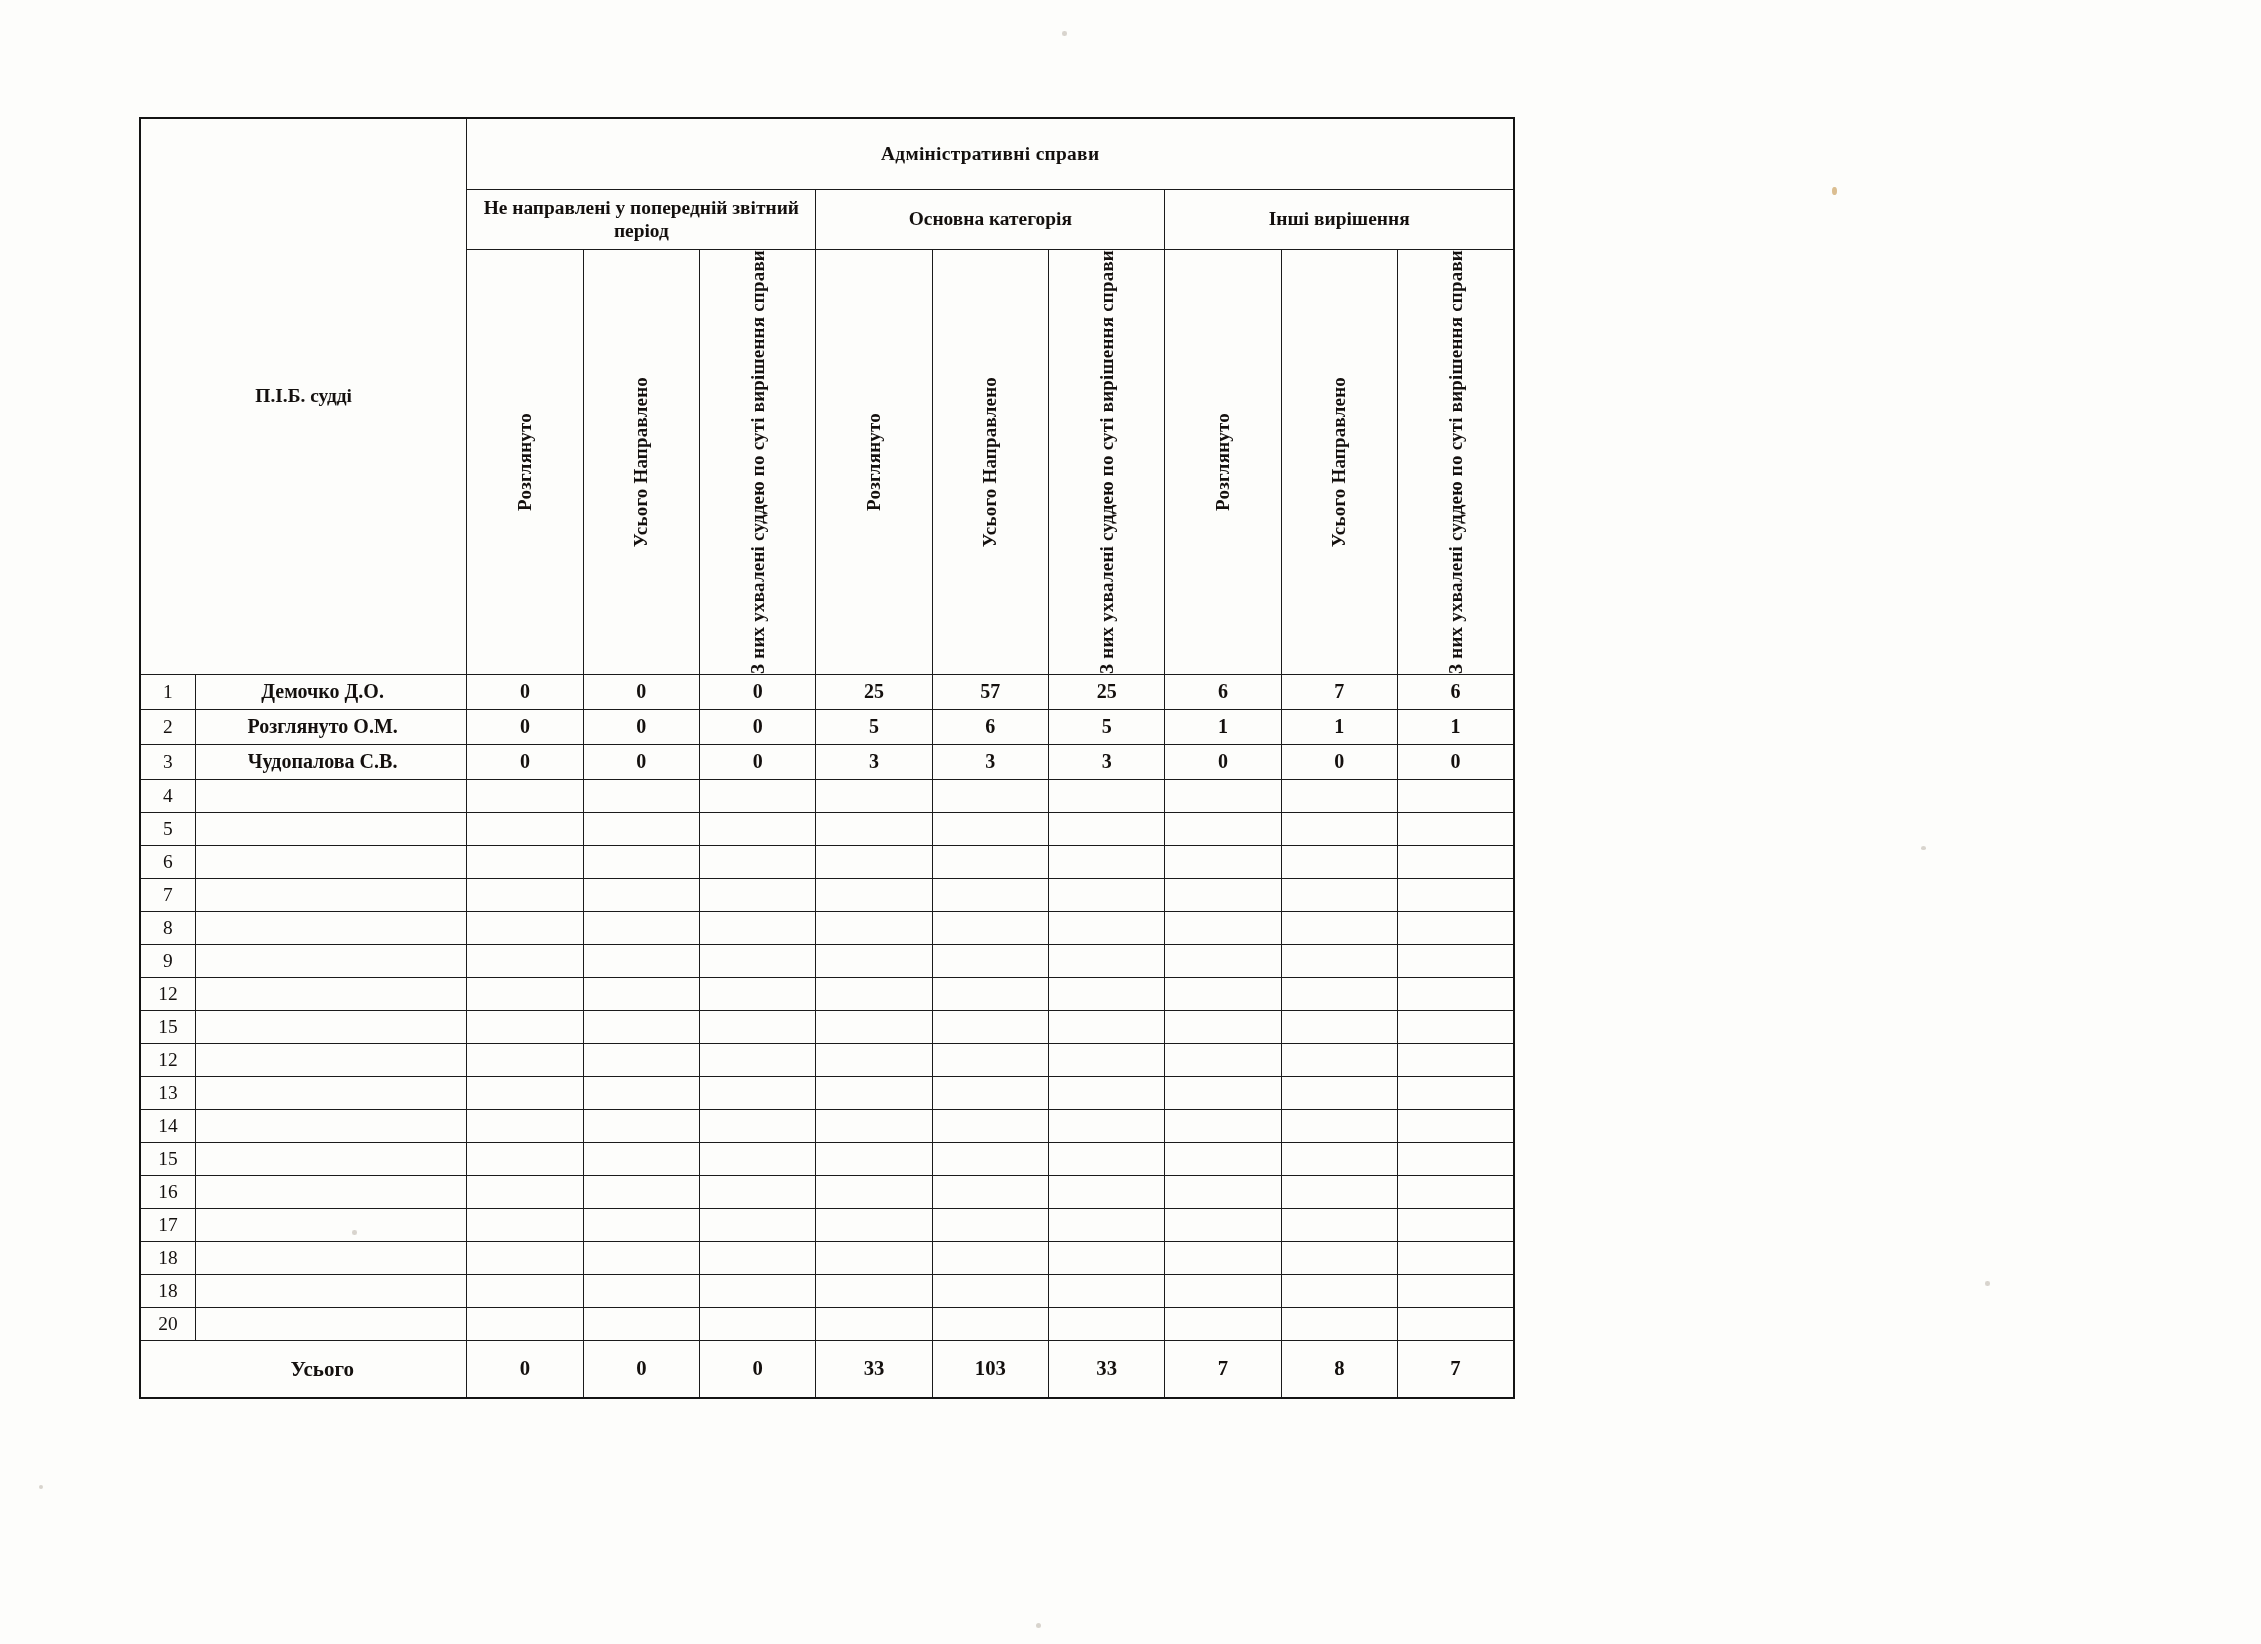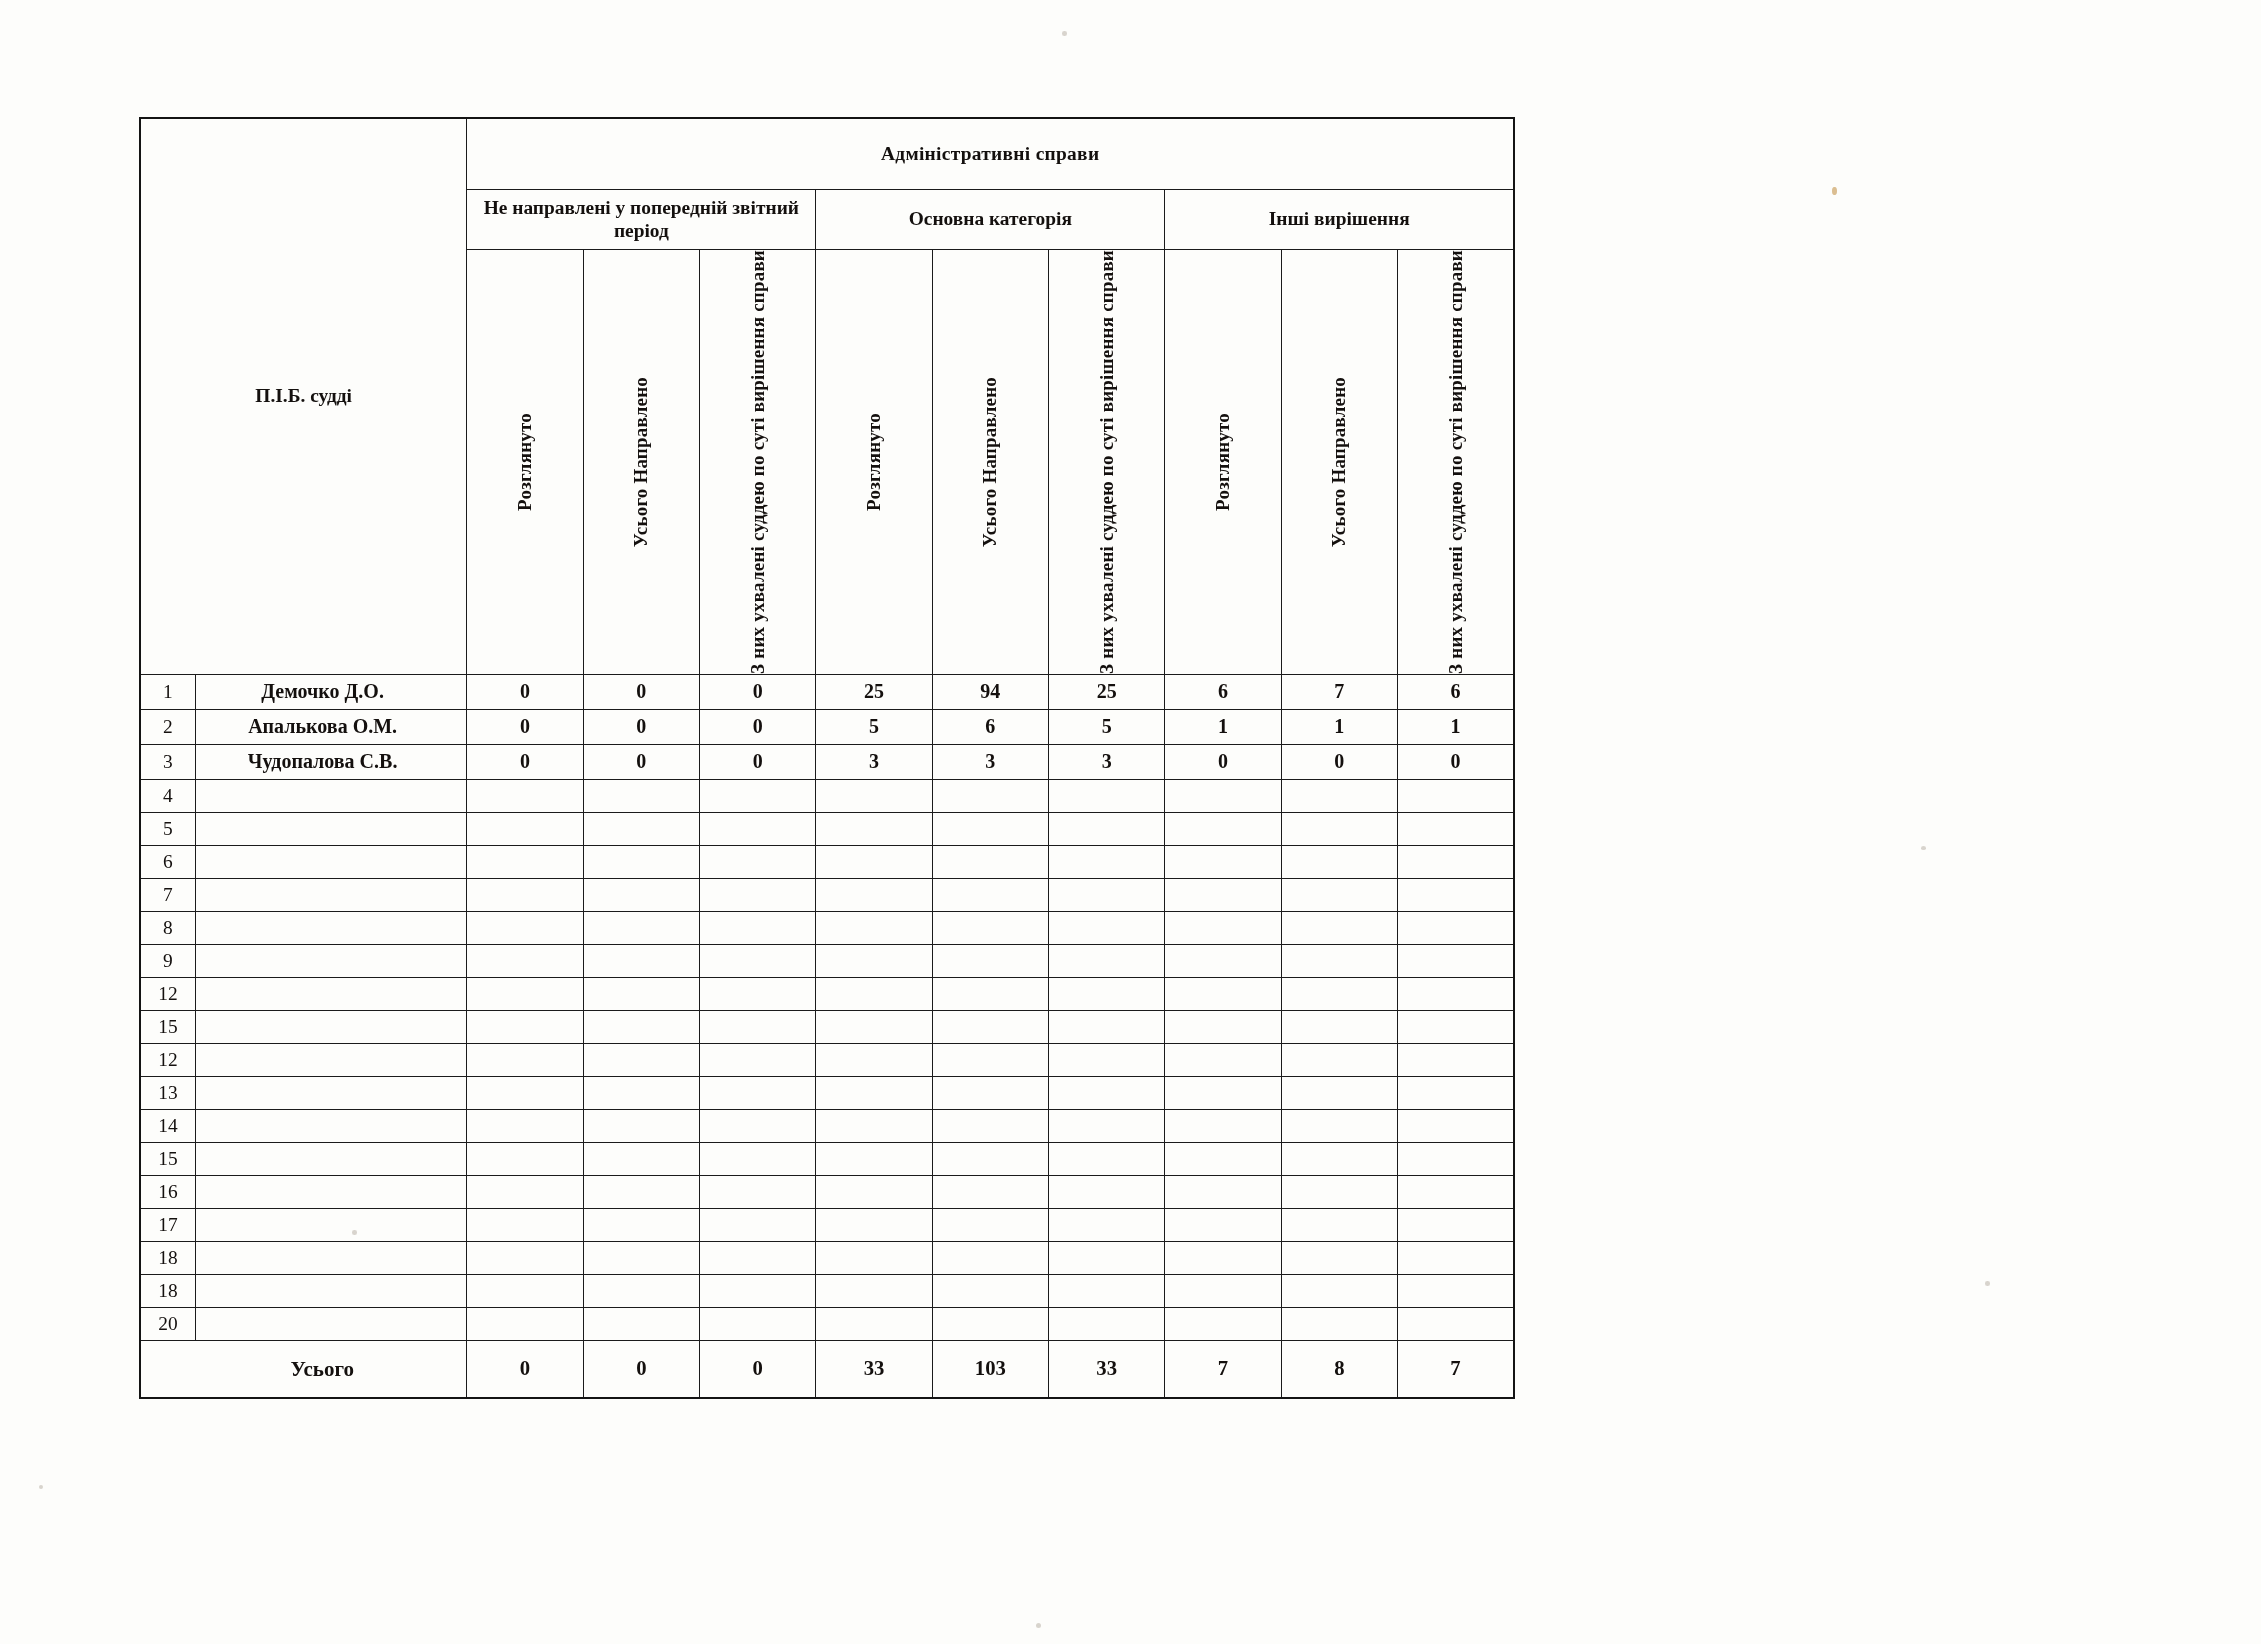--- a/index.html
+++ b/index.html
@@ -216,29 +216,29 @@
       </tr>
     </thead>
     <tbody id="table-body">
         <tr class="data-row">
           <td class="idx">1</td>
           <td class="judge">Демочко Д.О.</td>
           <td class="val">0</td>
           <td class="val">0</td>
           <td class="val">0</td>
           <td class="val">25</td>
-          <td class="val">94</td>
+          <td class="val">57</td>
           <td class="val">25</td>
           <td class="val">6</td>
           <td class="val">7</td>
           <td class="val">6</td>
         </tr>
         <tr class="data-row">
           <td class="idx">2</td>
-          <td class="judge">Апалькова О.М.</td>
+          <td class="judge">Розглянуто О.М.</td>
           <td class="val">0</td>
           <td class="val">0</td>
           <td class="val">0</td>
           <td class="val">5</td>
           <td class="val">6</td>
           <td class="val">5</td>
           <td class="val">1</td>
           <td class="val">1</td>
           <td class="val">1</td>
         </tr>

